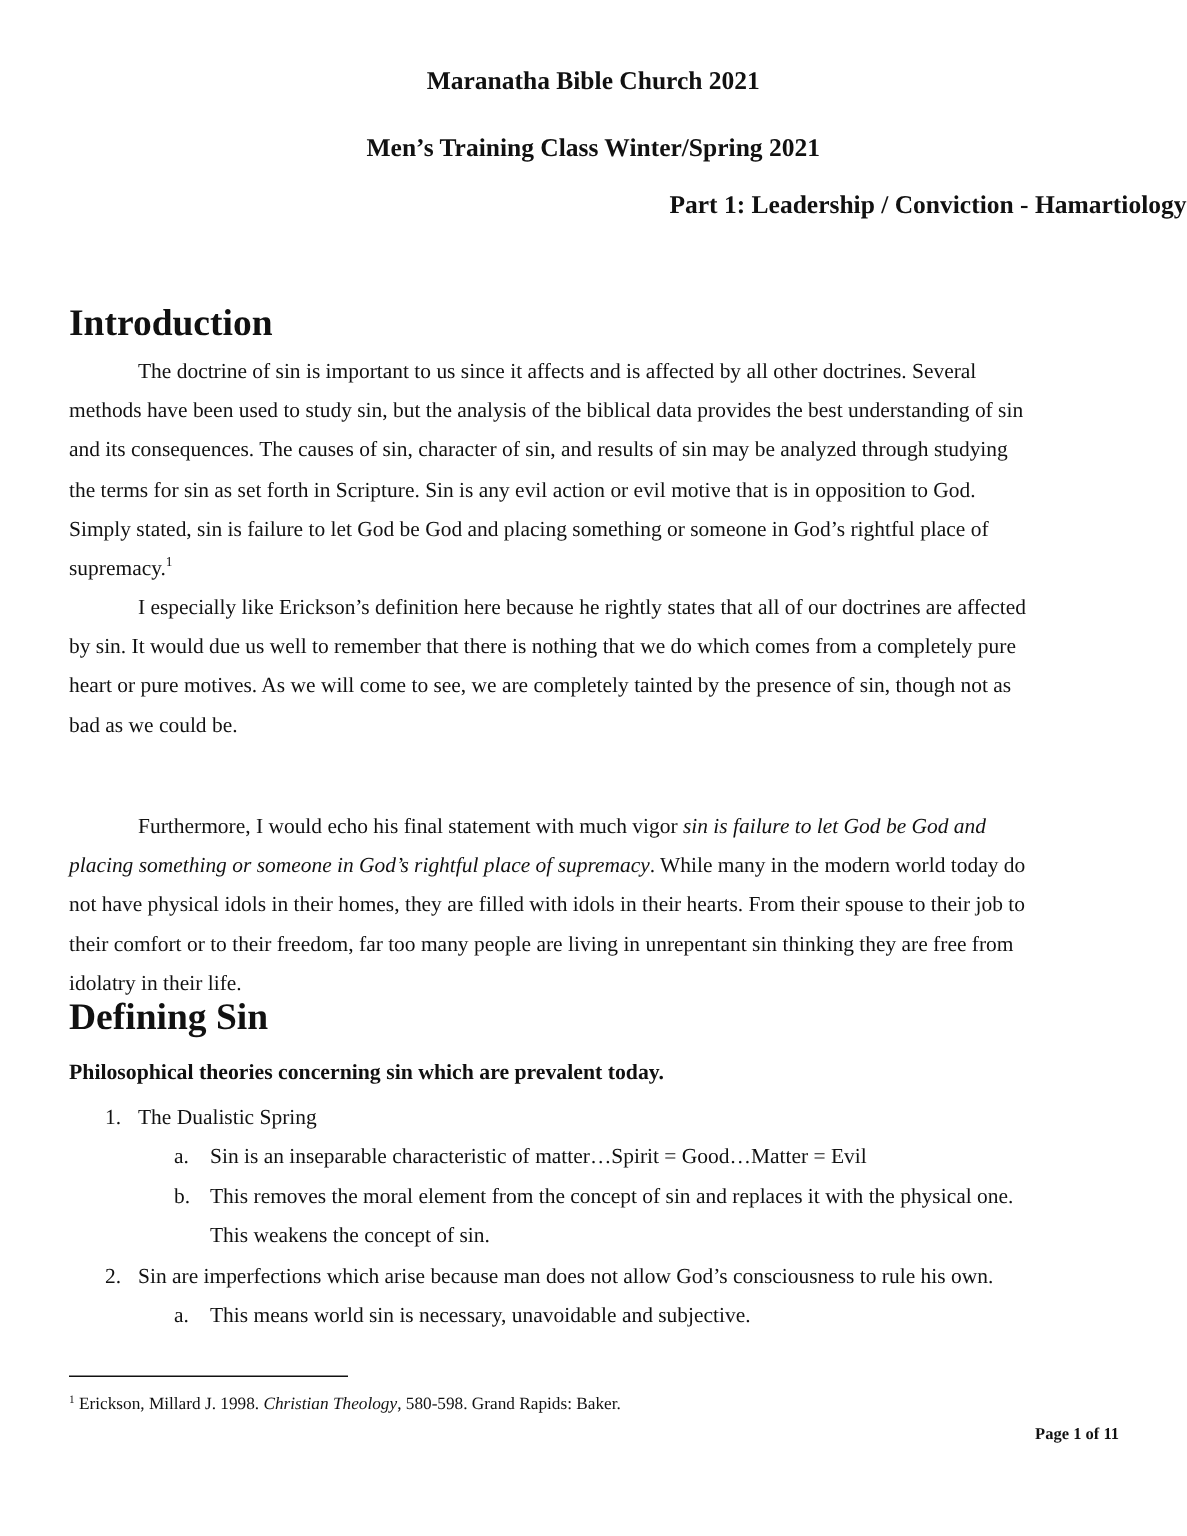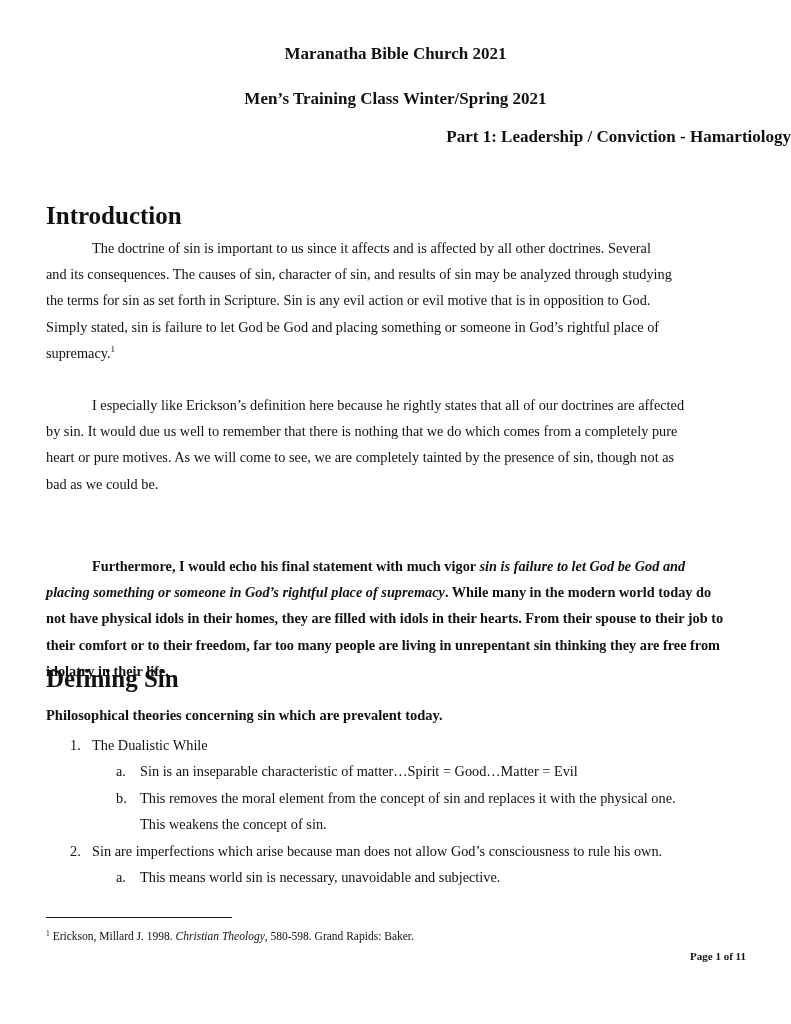--- a/index.html
+++ b/index.html
@@ -28,47 +28,48 @@
 <div class="page">
 
   <div class="title" style="top:44px;">Maranatha Bible Church 2021</div>
   <div class="title" style="top:89px;">Men’s Training Class Winter/Spring 2021</div>
   <div class="title" style="top:127px;text-align:right;">Part 1: Leadership / Conviction - Hamartiology</div>
 
   <div class="h1" style="top:202px;">Introduction</div>
 
   <div class="para" style="top:235px;">
     <span class="line"><span class="indent"></span><span>The doctrine of sin is important to us since it affects and is affected by all other doctrines. Several</span></span>
+    <span class="line">methods have been used to study sin, but the analysis of the biblical data provides the best understanding of sin</span>
     <span class="line">and its consequences. The causes of sin, character of sin, and results of sin may be analyzed through studying</span>
     <span class="line">the terms for sin as set forth in Scripture. Sin is any evil action or evil motive that is in opposition to God.</span>
     <span class="line">Simply stated, sin is failure to let God be God and placing something or someone in God’s rightful place of</span>
     <span class="line"><span>supremacy.</span><sup>1</sup></span>
   </div>
 
   <div class="para" style="top:392px;">
     <span class="line"><span class="indent"></span><span>I especially like Erickson’s definition here because he rightly states that all of our doctrines are affected</span></span>
     <span class="line">by sin. It would due us well to remember that there is nothing that we do which comes from a completely pure</span>
     <span class="line">heart or pure motives. As we will come to see, we are completely tainted by the presence of sin, though not as</span>
     <span class="line">bad as we could be.</span>
   </div>
 
-  <div class="para" style="top:553px;font-weight:bold;">
+  <div class="para" style="top:538px;">
     <span class="line"><span class="indent"></span><span>Furthermore, I would echo his final statement with much vigor </span><i>sin is failure to let God be God and</i></span>
     <span class="line"><i>placing something or someone in God’s rightful place of supremacy</i><span>. While many in the modern world today do</span></span>
     <span class="line">not have physical idols in their homes, they are filled with idols in their hearts. From their spouse to their job to</span>
     <span class="line">their comfort or to their freedom, far too many people are living in unrepentant sin thinking they are free from</span>
     <span class="line">idolatry in their life.</span>
   </div>
 
   <div class="h1" style="top:665px;">Defining Sin</div>
   <div class="h3" style="top:707px;">Philosophical theories concerning sin which are prevalent today.</div>
 
   <div class="li" style="top:737px; left:70px;">
     <span class="num">1.</span>
-    <span class="txt" style="left:22px;">The Dualistic While</span>
+    <span class="txt" style="left:22px;">The Dualistic Spring</span>
   </div>
   <div class="li" style="top:763px; left:116px;">
     <span class="num">a.</span>
     <span class="txt" style="left:24px;">Sin is an inseparable characteristic of matter…Spirit = Good…Matter = Evil</span>
   </div>
   <div class="li" style="top:790px; left:116px;">
     <span class="num">b.</span>
     <span class="txt" style="left:24px;">This removes the moral element from the concept of sin and replaces it with the physical one.</span>
   </div>
   <div class="li" style="top:816px; left:116px;">

